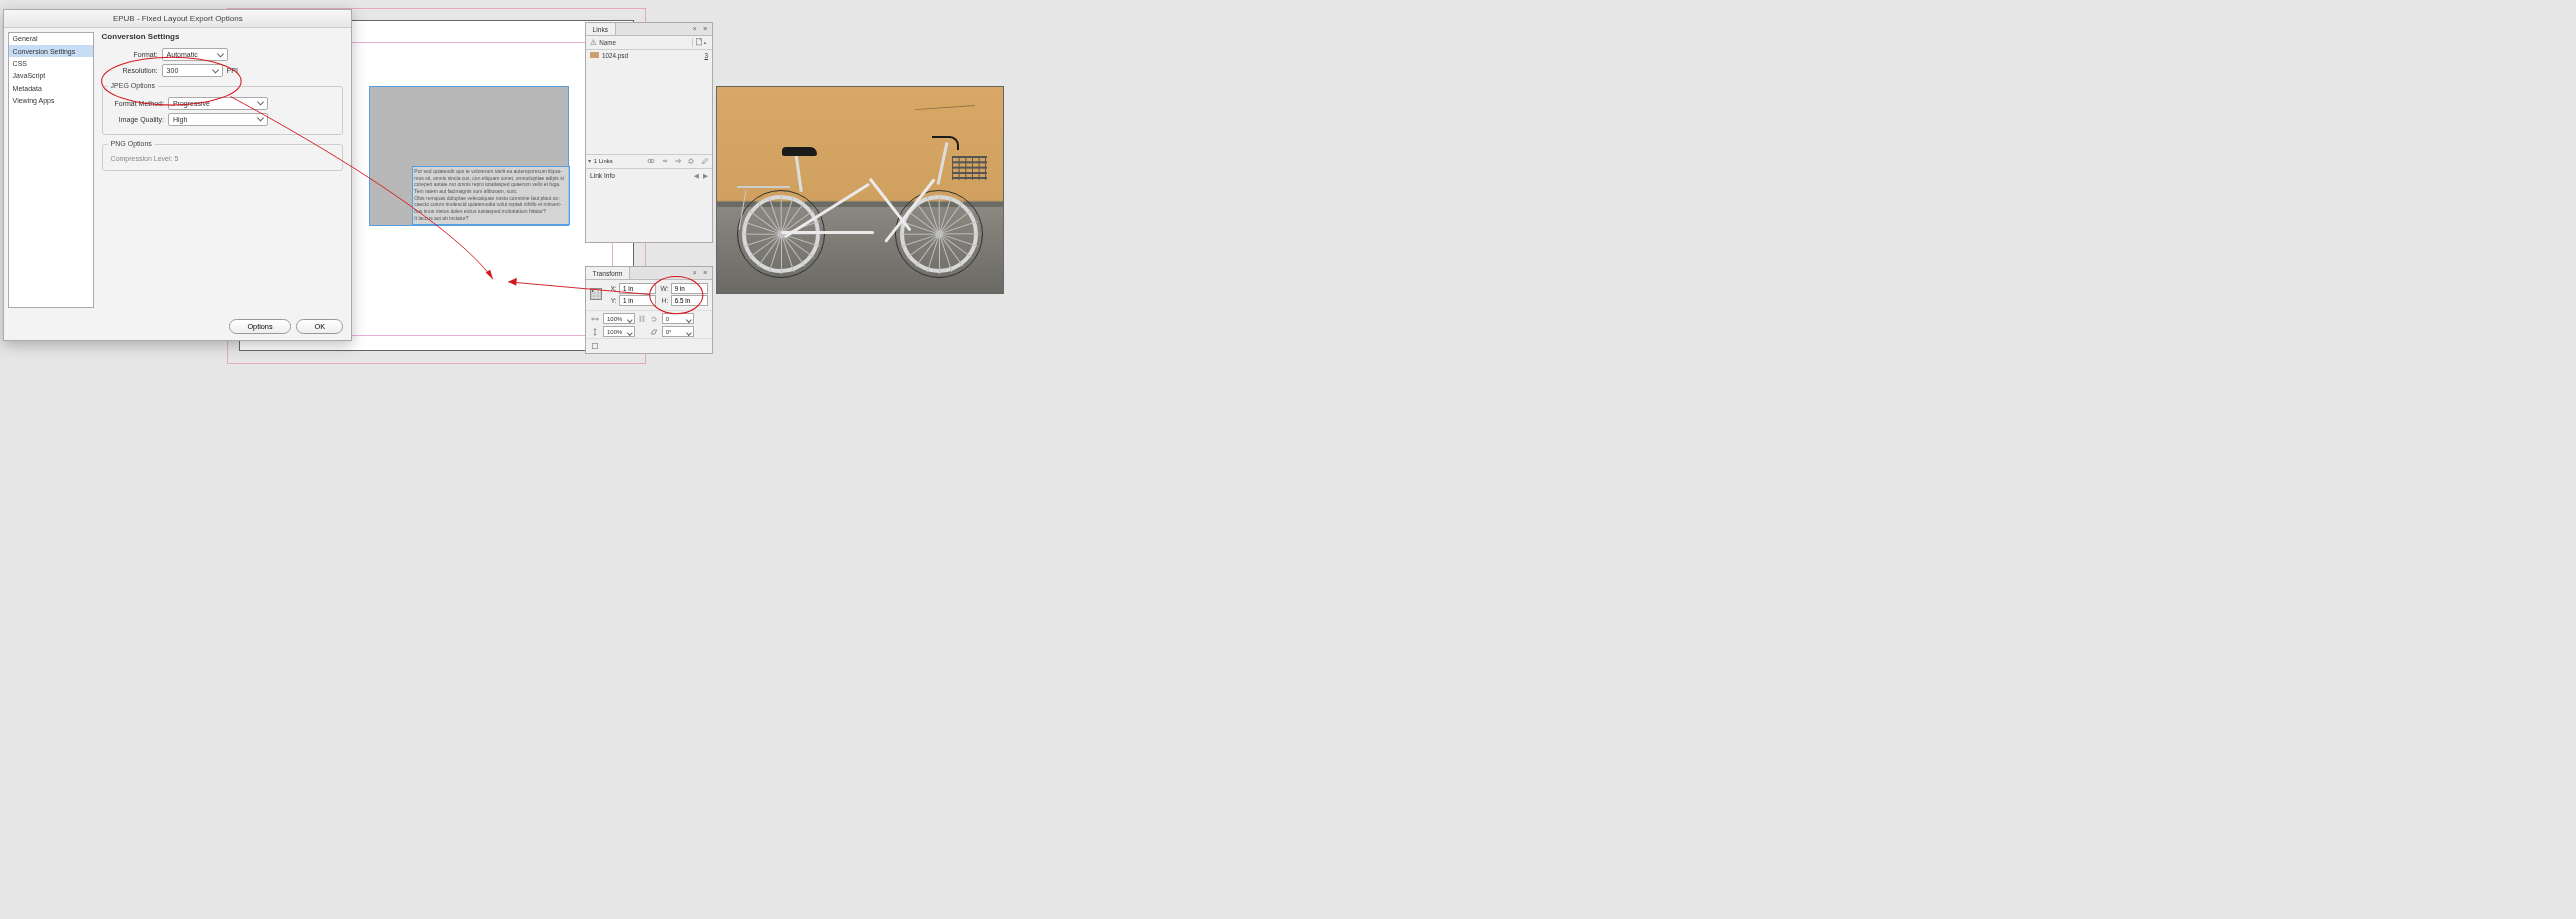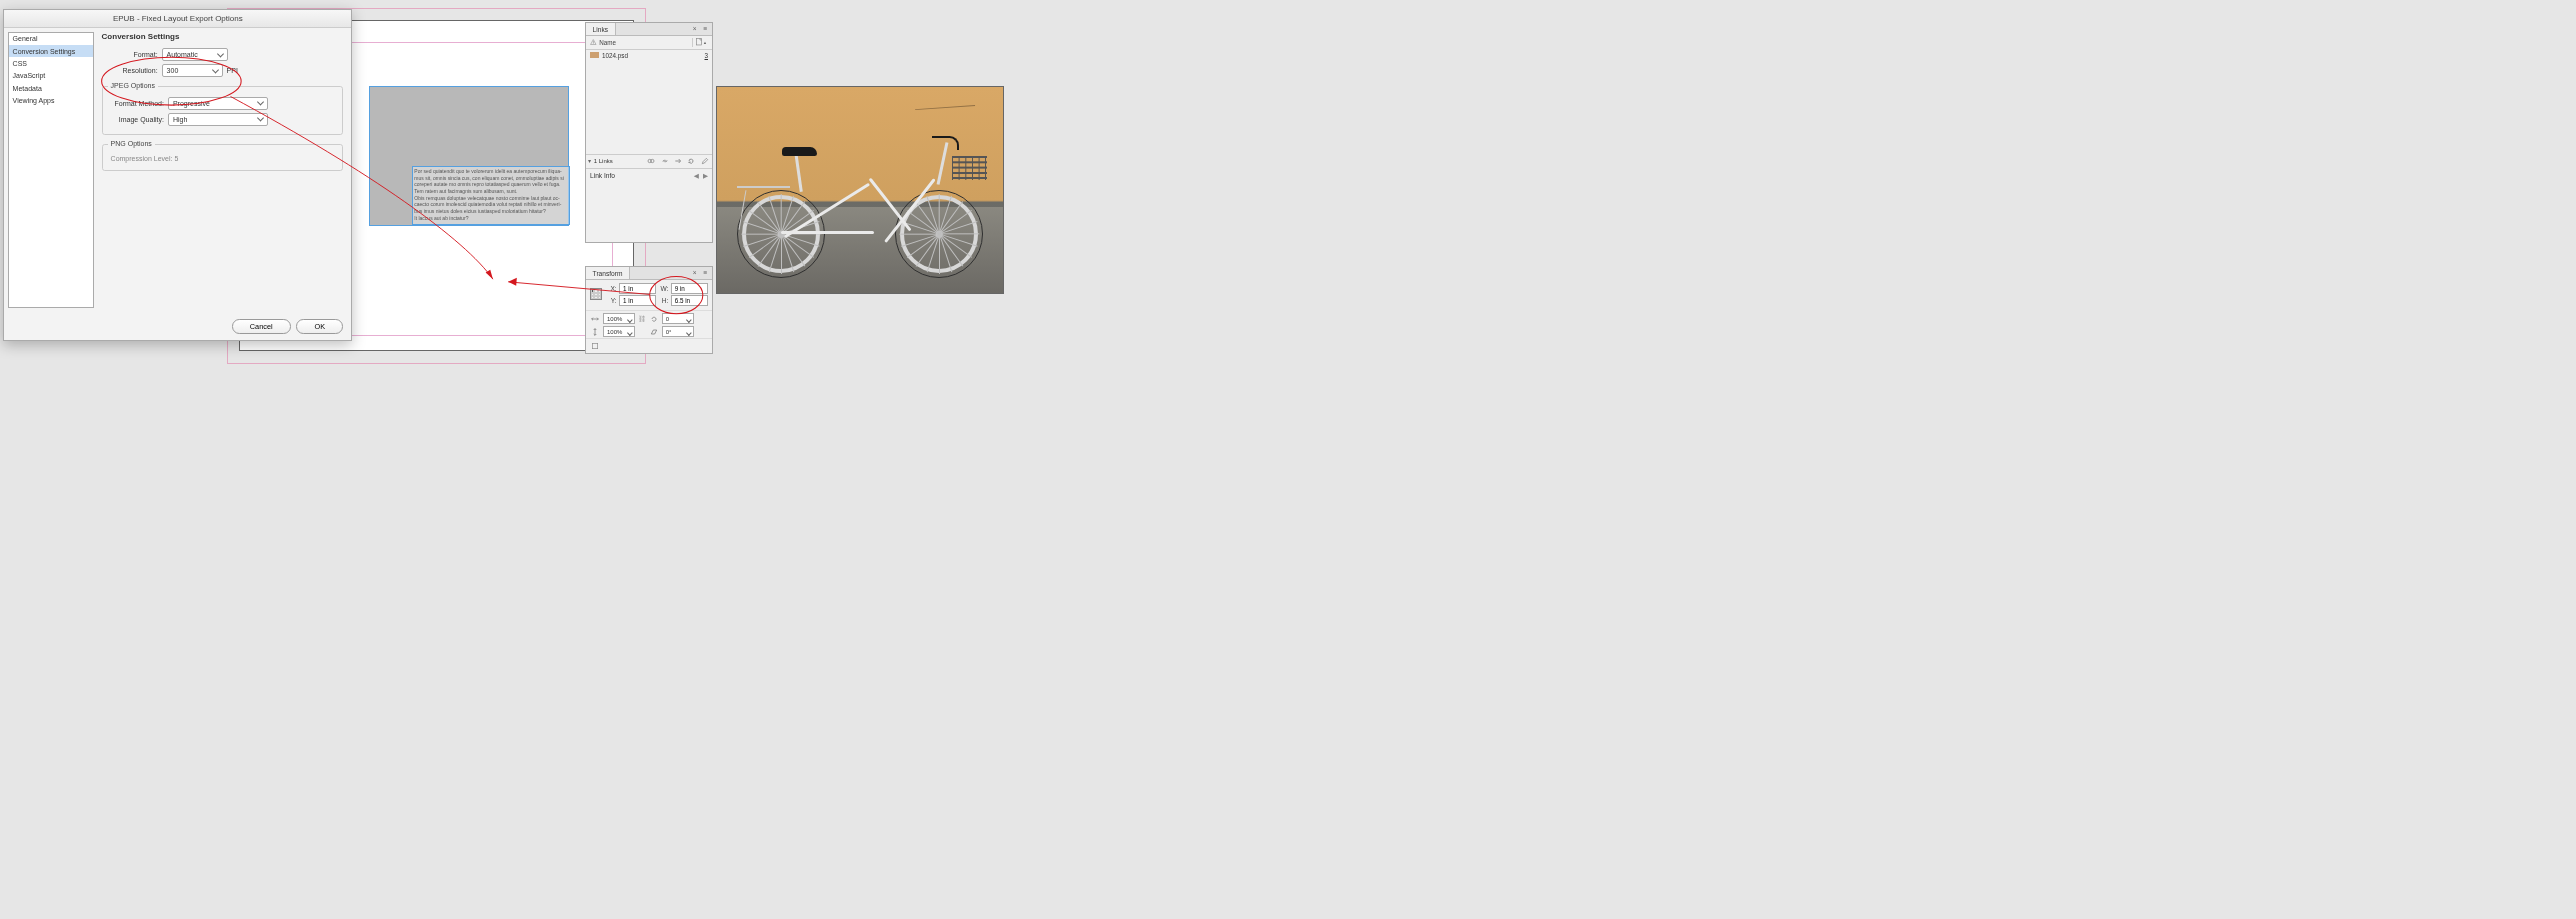--- a/index.html
+++ b/index.html
@@ -559,21 +559,21 @@
           <span style="color:#888;font-size:7px;padding-left:2.7px">
             <span>Compression Level:</span>
             <span> </span>
             <span>5</span>
           </span>
         </div>
       </div>
     </div>
   </div>
   <div class="dialog-buttons">
-    <button class="dlg-btn">Cancel</button>
+    <button class="dlg-btn">Options</button>
     <button class="dlg-btn">OK</button>
   </div>
 </div>
 
 <svg class="annotation" width="1033" height="369" viewBox="0 0 1555 555">
   <ellipse class="ellipse" cx="258" cy="122" rx="105" ry="36"></ellipse>
   <ellipse class="ellipse" cx="1018" cy="444" rx="40" ry="28"></ellipse>
   <path class="arrow-line" d="M 347 145 C 560 260, 700 360, 742 420"></path>
   <polygon class="arrow-head" points="742,420 731,410 738,406"></polygon>
   <path class="arrow-line" d="M 978 443 L 765 424"></path>

